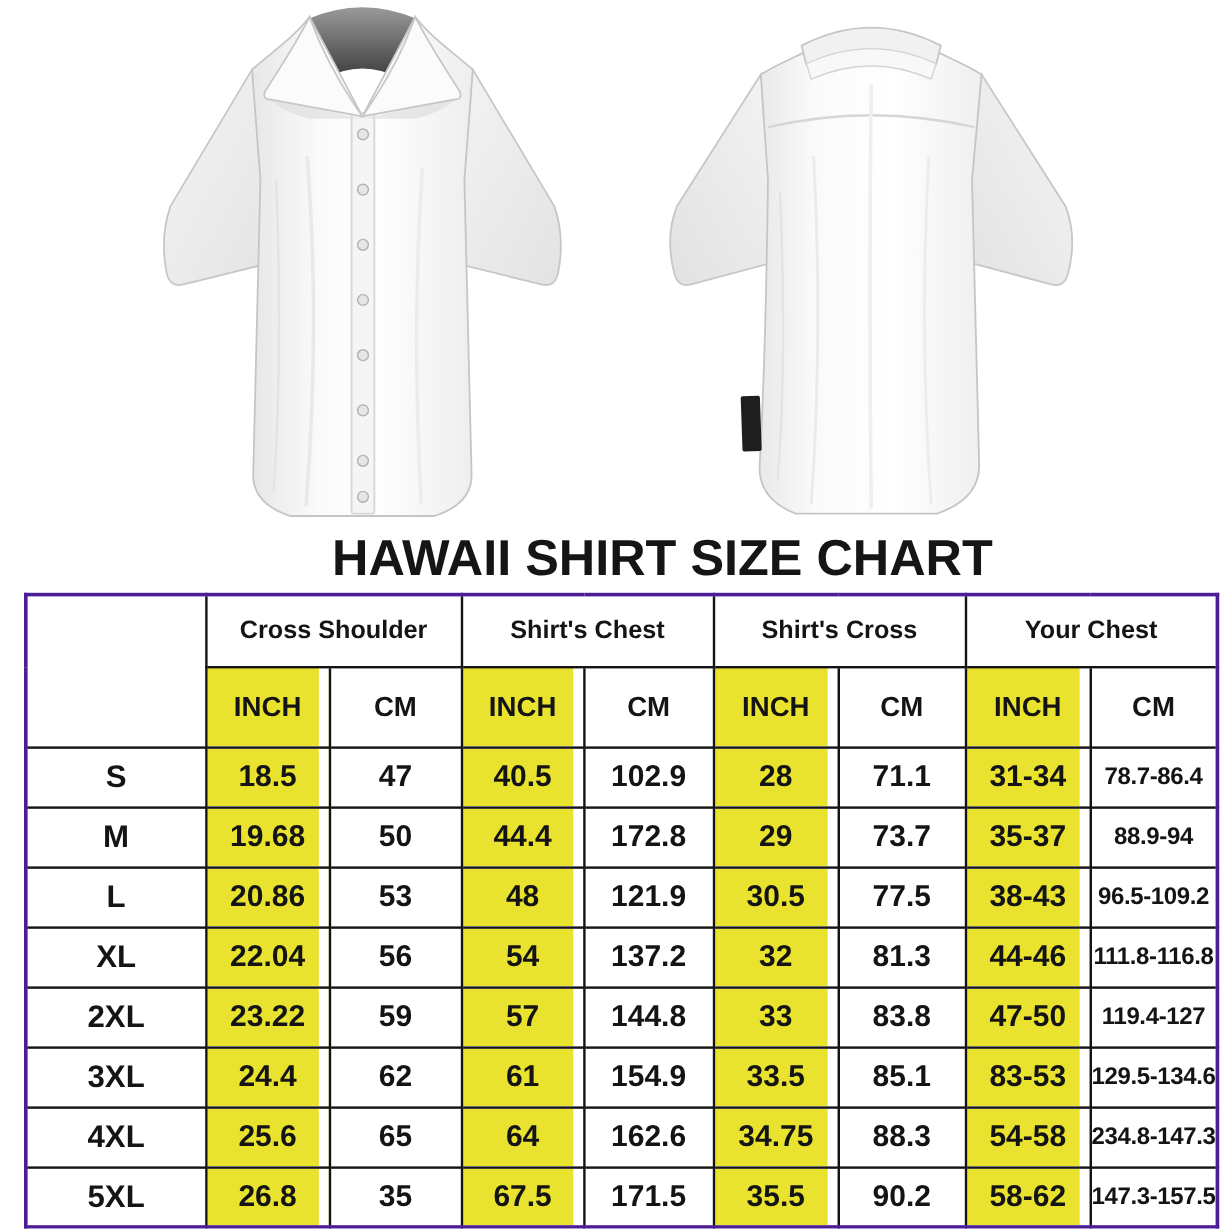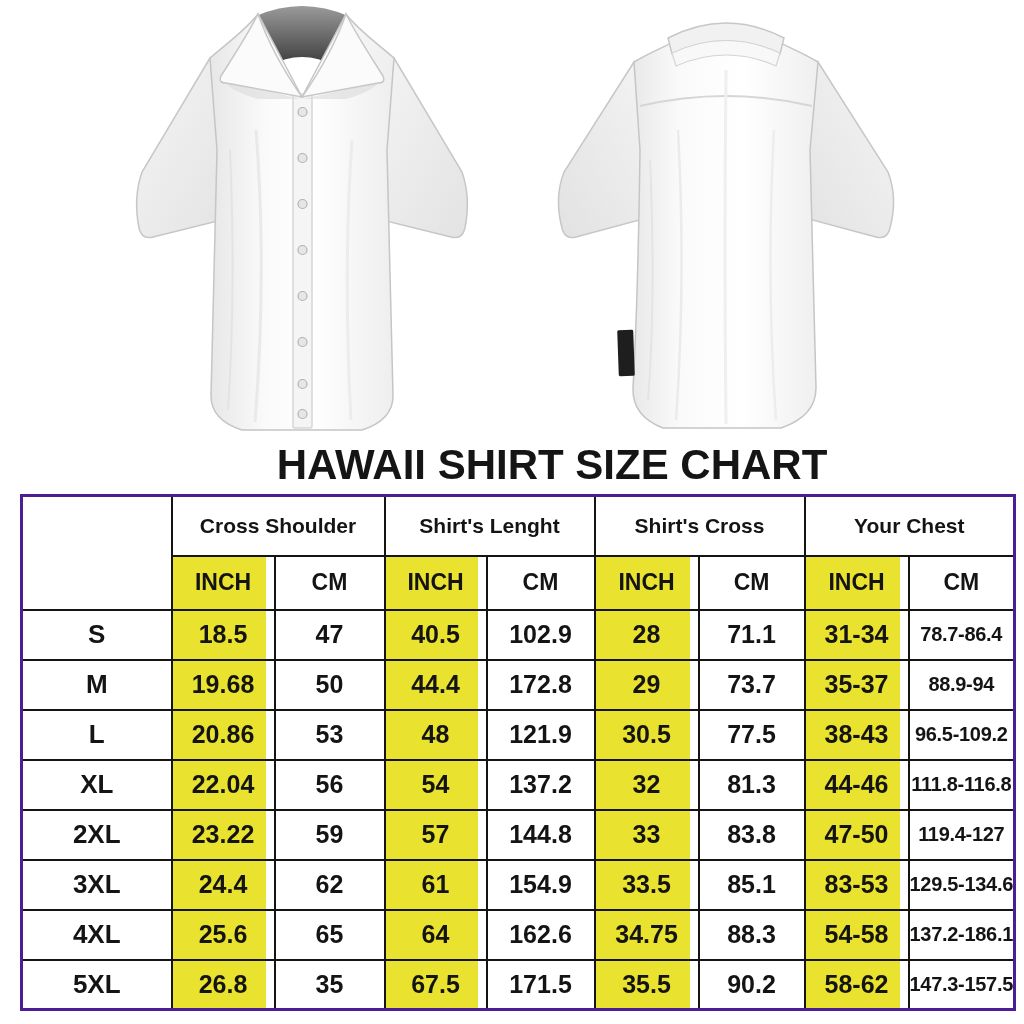--- a/index.html
+++ b/index.html
@@ -38,21 +38,21 @@
     border:3px solid #4c1d95;
     background:#ffffff;
   }
   .size-chart th, .size-chart td {
     border:2px solid #141414;
     text-align:center; vertical-align:middle;
     font-weight:bold; color:#141414;
     overflow:hidden; white-space:nowrap;
   }
   tr.grp-row    { height:60px; }
-  tr.unit-row   { height:54px; }
+  tr.unit-row   { height:67px; }
   tr.data-row   { height:50px; }
 
   .size-chart th.grp   { font-size:21px; background:#ffffff; }
   .size-chart .unit    { font-size:23px; }
   .size-chart td.size  { font-size:26px; background:#ffffff; }
   .size-chart .num     { font-size:25px; }
   .size-chart .small   { font-size:20px; letter-spacing:-0.3px; }
   
   .size-chart .yel {
     background:linear-gradient(90deg, #e9e22e 0%, #e9e22e 92%, #ffffff 92%);
@@ -163,21 +163,21 @@
         <col style="width:108px">
       <col style="width:104px">
         <col style="width:106px">
       <col style="width:104px">
         <col style="width:106px">
     </colgroup>
     <tbody>
         <tr class="grp-row">
       <th class="corner" rowspan="2"></th>
       <th class="grp" colspan="2">Cross Shoulder</th>
-      <th class="grp" colspan="2">Shirt's Lenght</th>
+      <th class="grp" colspan="2">Shirt's Chest</th>
       <th class="grp" colspan="2">Shirt's Cross</th>
       <th class="grp" colspan="2">Your Chest</th>
     </tr>
     <tr class="unit-row">
       <th class="unit yel">INCH</th>
       <th class="unit">CM</th>
       <th class="unit yel">INCH</th>
       <th class="unit">CM</th>
       <th class="unit yel">INCH</th>
       <th class="unit">CM</th>
@@ -253,21 +253,21 @@
     </tr>
     <tr class="data-row">
       <td class="size">4XL</td>
       <td class="num yel">25.6</td>
       <td class="num">65</td>
       <td class="num yel">64</td>
       <td class="num">162.6</td>
       <td class="num yel">34.75</td>
       <td class="num">88.3</td>
       <td class="num yel">54-58</td>
-      <td class="num small">137.2-186.1</td>
+      <td class="num small">234.8-147.3</td>
     </tr>
     <tr class="data-row">
       <td class="size">5XL</td>
       <td class="num yel">26.8</td>
       <td class="num">35</td>
       <td class="num yel">67.5</td>
       <td class="num">171.5</td>
       <td class="num yel">35.5</td>
       <td class="num">90.2</td>
       <td class="num yel">58-62</td>

